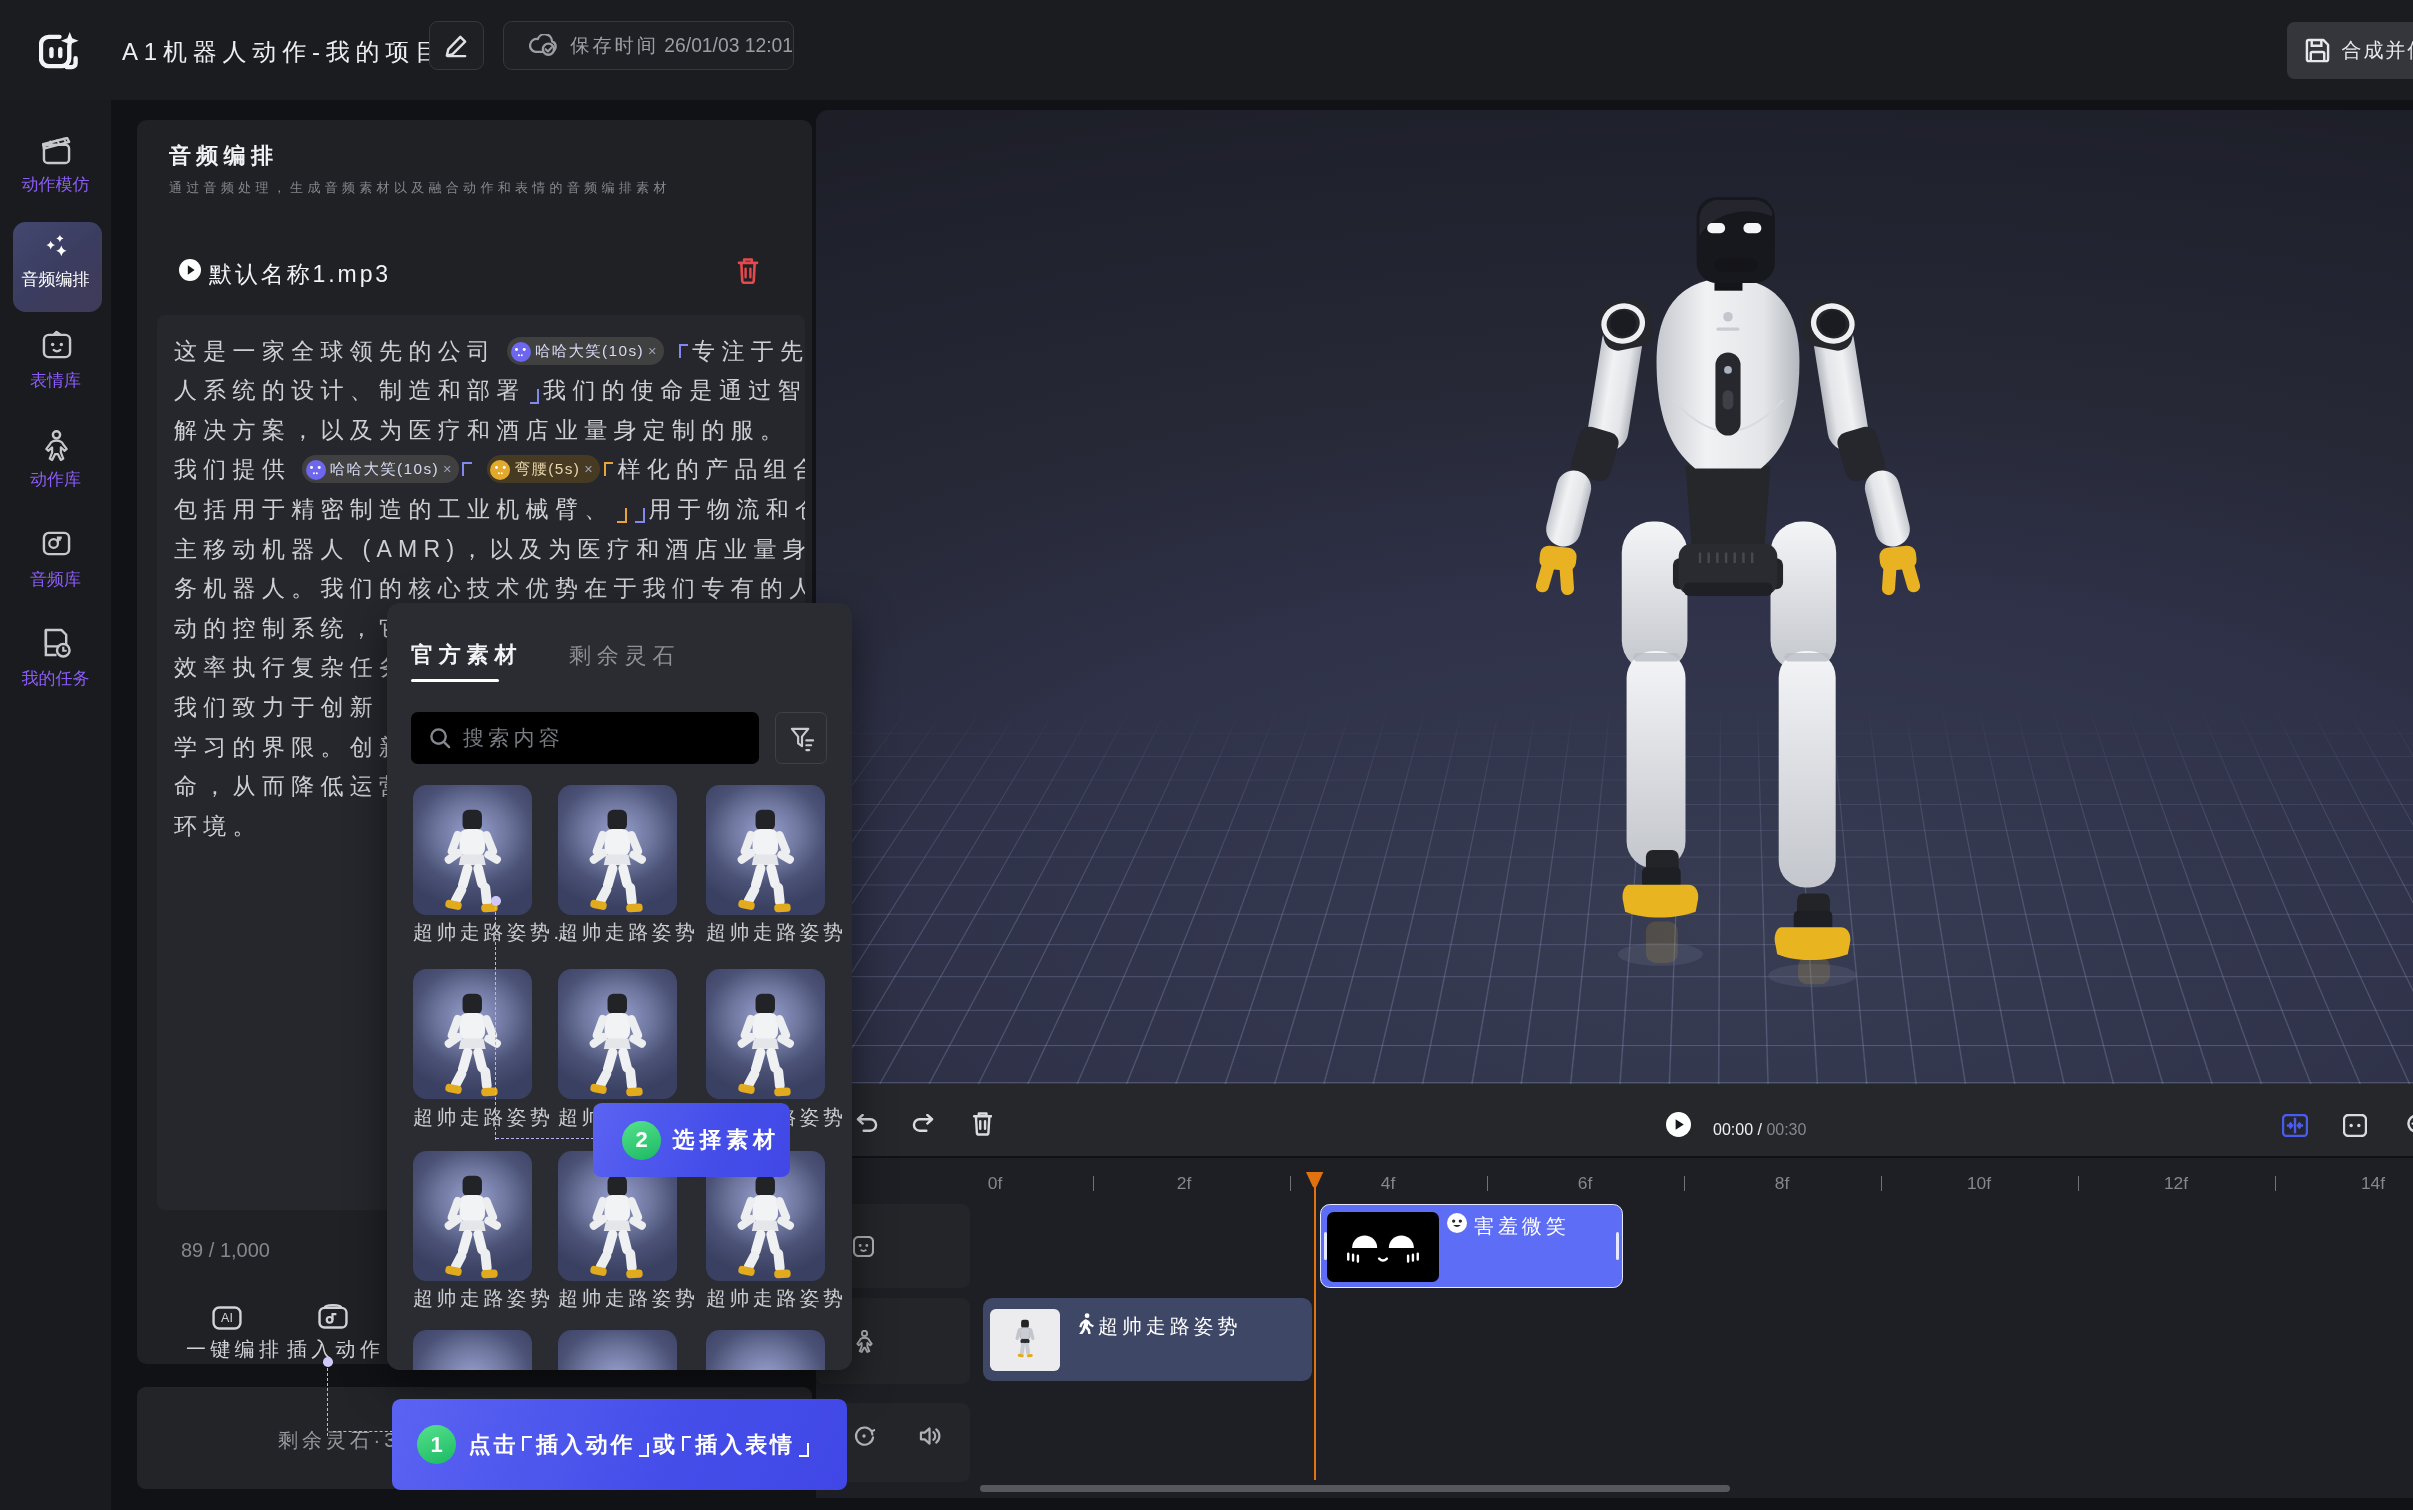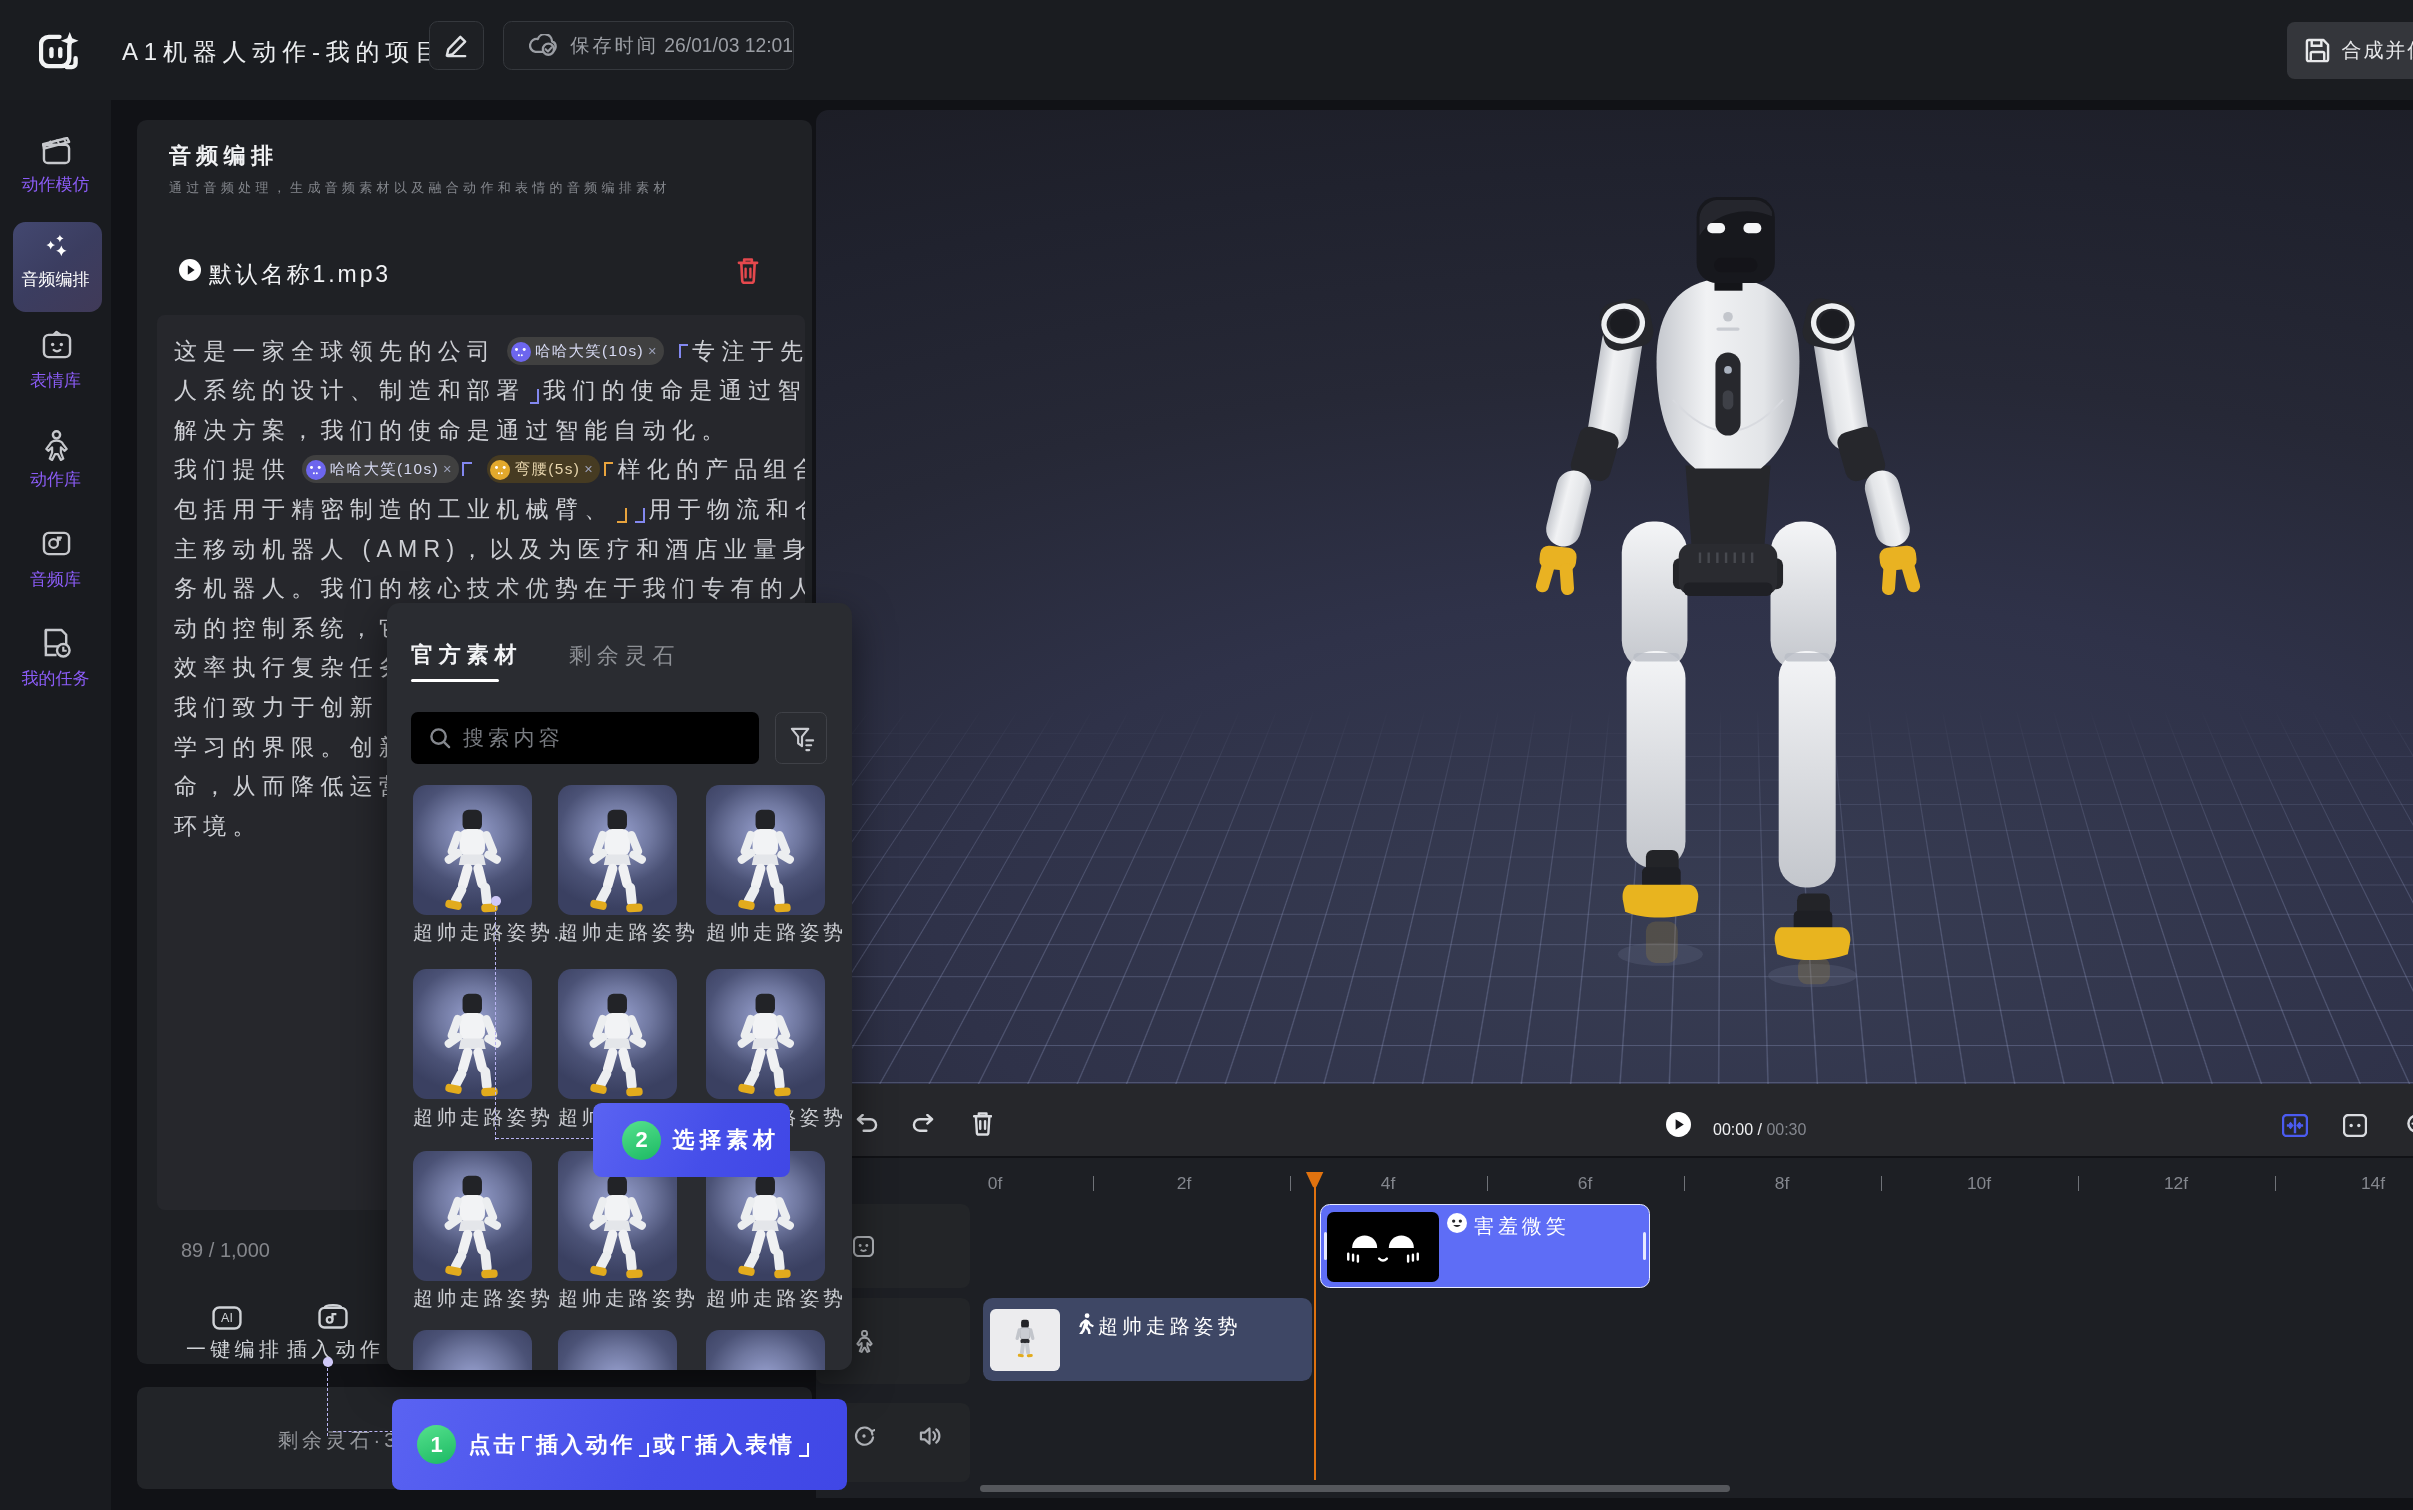--- a/index.html
+++ b/index.html
@@ -145,21 +145,21 @@
  </svg>
  <div class="abs pbtn" style="left:150px;top:1216px">插入动作</div>
 </div>
 <div class="abs" id="bottombar">
     <div class="abs" id="lingshi">剩余灵石·306</div>
   </div>
 
 <div class="abs" style="left:157px;top:315px;width:648px;height:895px;overflow:hidden;color:#cdcfd4">
  <div class="tl" style="top:22px">这是一家全球领先的公司 <span class="pill pill1"><span class="pic"></span>哈哈大笑(10s)<span class="px">×</span></span> <span class="qk qp1"></span>专注于先进机器</div>
  <div class="tl" style="top:61px">人系统的设计、制造和部署<span class="qk qp2"></span>我们的使命是通过智能自动化</div>
- <div class="tl" style="top:101px">解决方案，我们的使命是通过智能自动化。</div>
+ <div class="tl" style="top:101px">解决方案，以及为医疗和酒店业量身定制的服。</div>
  <div class="tl" style="top:140px">我们提供 <span class="pill pill1"><span class="pic"></span>哈哈大笑(10s)<span class="px">×</span></span><span class="qk qp1"></span> <span class="pill pill2"><span class="pic"></span>弯腰(5s)<span class="px">×</span></span><span class="qk qo1"></span>样化的产品组合，</div>
  <div class="tl" style="top:180px">包括用于精密制造的工业机械臂、<span class="qk qo2"></span><span class="qk qp2"></span>用于物流和仓储的自</div>
  <div class="tl" style="top:220px">主移动机器人 (AMR)，以及为医疗和酒店业量身定制的服</div>
  <div class="tl" style="top:259px">务机器人。我们的核心技术优势在于我们专有的人工智能驱</div>
  <div class="tl" style="top:299px">动的控制系统，它使机器人能够精准</div>
  <div class="tl" style="top:338px">效率执行复杂任务。</div>
  <div class="tl" style="top:378px">我们致力于创新，大力推动机器深度</div>
  <div class="tl" style="top:418px">学习的界限。创新机器人通过不断学</div>
  <div class="tl" style="top:457px">命，从而降低运营成本并改善工作环</div>
  <div class="tl" style="top:497px">环境。</div>
@@ -251,21 +251,21 @@
  transform:rotateX(64deg);transform-origin:50% 0;
  -webkit-mask-image:linear-gradient(180deg,transparent 0,rgba(0,0,0,0.5) 111px,#000 309px);
  mask-image:linear-gradient(180deg,transparent 0,rgba(0,0,0,0.5) 111px,#000 309px)}
 #toolbar{left:816px;top:1084px;width:1857px;height:72px;background:#26272b;border-radius:12.6px 12.6px 0 0}
 .ticn{stroke:#dadce0;stroke-width:5;fill:none;stroke-linecap:round;stroke-linejoin:round}
 #tltime{left:897px;top:37px;font-size:16px;color:#f0f1f3;white-space:nowrap}
 #tl{left:816px;top:1158px;width:1857px;height:340px;background:#1d1f24}
 .fl{position:absolute;top:14.5px;font-size:17.4px;color:#84878e;transform:translateX(-50%)}
 .ftick{position:absolute;top:18px;width:1.4px;height:14.5px;background:#6f7278}
 .lrow{position:absolute;left:0;width:154px;background:#232528;border-radius:8.7px}
-#clip1{position:absolute;left:504px;top:46px;width:330px;height:84px;background:#5e6df6;border:1.9px solid #e8ebff;border-radius:9.7px}
+#clip1{position:absolute;left:504px;top:46px;width:303px;height:84px;background:#5e6df6;border:1.9px solid #e8ebff;border-radius:9.7px}
 #clip2{position:absolute;left:167px;top:140px;width:329px;height:83px;background:#3e4765;border-radius:9.7px}
 #phead{position:absolute;left:489px;top:13px;width:19.3px;height:17.4px}
 #pstem{position:absolute;left:498px;top:29px;width:1.9px;height:293px;background:#e0720f}
 #tlscroll{position:absolute;left:164px;top:327px;width:750px;height:6.8px;border-radius:3.4px;background:#55575c}
 
 #popup{left:387px;top:603px;width:465px;height:767px;background:#2a2c31;border-radius:12.6px;box-shadow:0 14.5px 39px rgba(0,0,0,0.5);overflow:hidden;z-index:30}
 .tab1{position:absolute;left:24px;top:37px;font-size:22px;font-weight:bold;color:#f2f3f5;letter-spacing:5.8px}
 .tab2{position:absolute;left:182px;top:38px;font-size:22px;color:#8d9095;letter-spacing:5.8px}
 #tabu{position:absolute;left:24px;top:76px;width:88px;height:3.4px;background:#fff;border-radius:1.9px}
 #search{position:absolute;left:24px;top:109px;width:348px;height:52px;background:#000000;border-radius:6.8px;display:flex;align-items:center;color:#787b80;font-size:21px}

